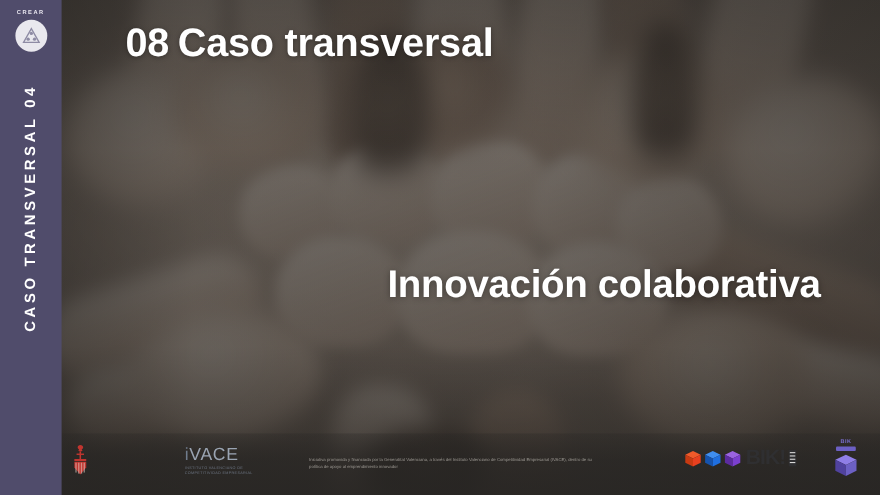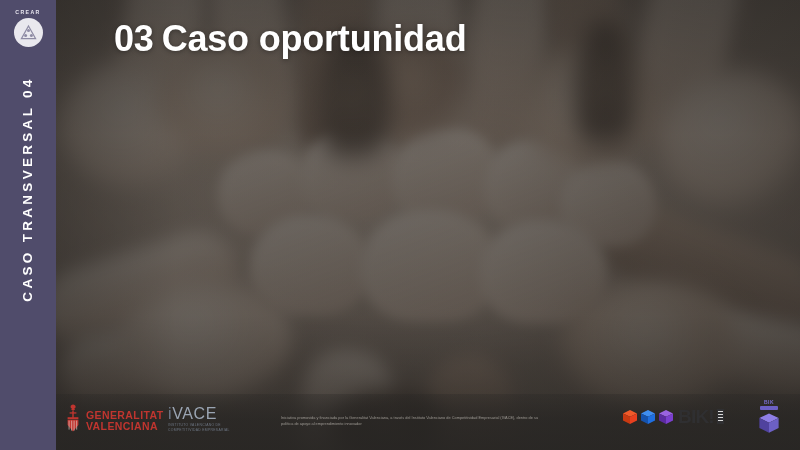--- a/index.html
+++ b/index.html
@@ -342,47 +342,44 @@
         </svg>
       </div>
     </div>
 
     <div class="side-label">
       <div class="side-label-inner">CASO TRANSVERSAL 04</div>
     </div>
   </div>
 
   <div class="title">
-    <span class="num">03</span><span>Caso oportunidad</span>
+    <span class="num">08</span><span>Caso transversal</span>
   </div>
 
 
+  <div class="headline">Innovación colaborativa</div>
 
   <div class="footer">
 
     <div class="gva">
       <svg width="16" height="34" viewBox="0 0 16 34" aria-hidden="true">
         <g fill="#c0352f">
           <path d="M8 0.5 c1.5 0 2.6 1 2.6 2.2 0 1-0.6 1.6-1.3 1.9 l0.7 1.1 -1.9 0.9 -1.9-0.9 0.7-1.1 c-0.7-0.3-1.3-0.9-1.3-1.9 0-1.2 1.1-2.2 2.4-2.2z"></path>
           <rect x="7.3" y="6.6" width="1.4" height="8.4"></rect>
           <rect x="4.6" y="8.3" width="6.8" height="1.3"></rect>
           <path d="M2.6 13.2 h10.8 v2.0 h-10.8z"></path>
           <path d="M2.6 15.8 h10.8 v5.2 l-5.4 6.4 -5.4-6.4z"></path>
         </g>
         <g fill="#e0cfc8" opacity="0.55">
           <rect x="3.5" y="16.6" width="1.2" height="9"></rect>
           <rect x="6.0" y="16.6" width="1.2" height="10"></rect>
           <rect x="8.5" y="16.6" width="1.2" height="10"></rect>
           <rect x="11.0" y="16.6" width="1.2" height="9"></rect>
         </g>
       </svg>
-      <div class="gva-text">
-        <div>GENERALITAT</div>
-        <div>VALENCIANA</div>
-      </div>
     </div>
 
     <div class="ivace">
       <div class="ivace-word"><span class="i">i</span><span>VACE</span></div>
       <div class="ivace-sub">INSTITUTO VALENCIANO DE</div>
       <div class="ivace-sub">COMPETITIVIDAD EMPRESARIAL</div>
     </div>
 
     <div class="legal">Iniciativa promovida y financiada por la Generalitat Valenciana, a través del Instituto Valenciano de Competitividad Empresarial (IVACE), dentro de su política de apoyo al emprendimiento innovador</div>
 

